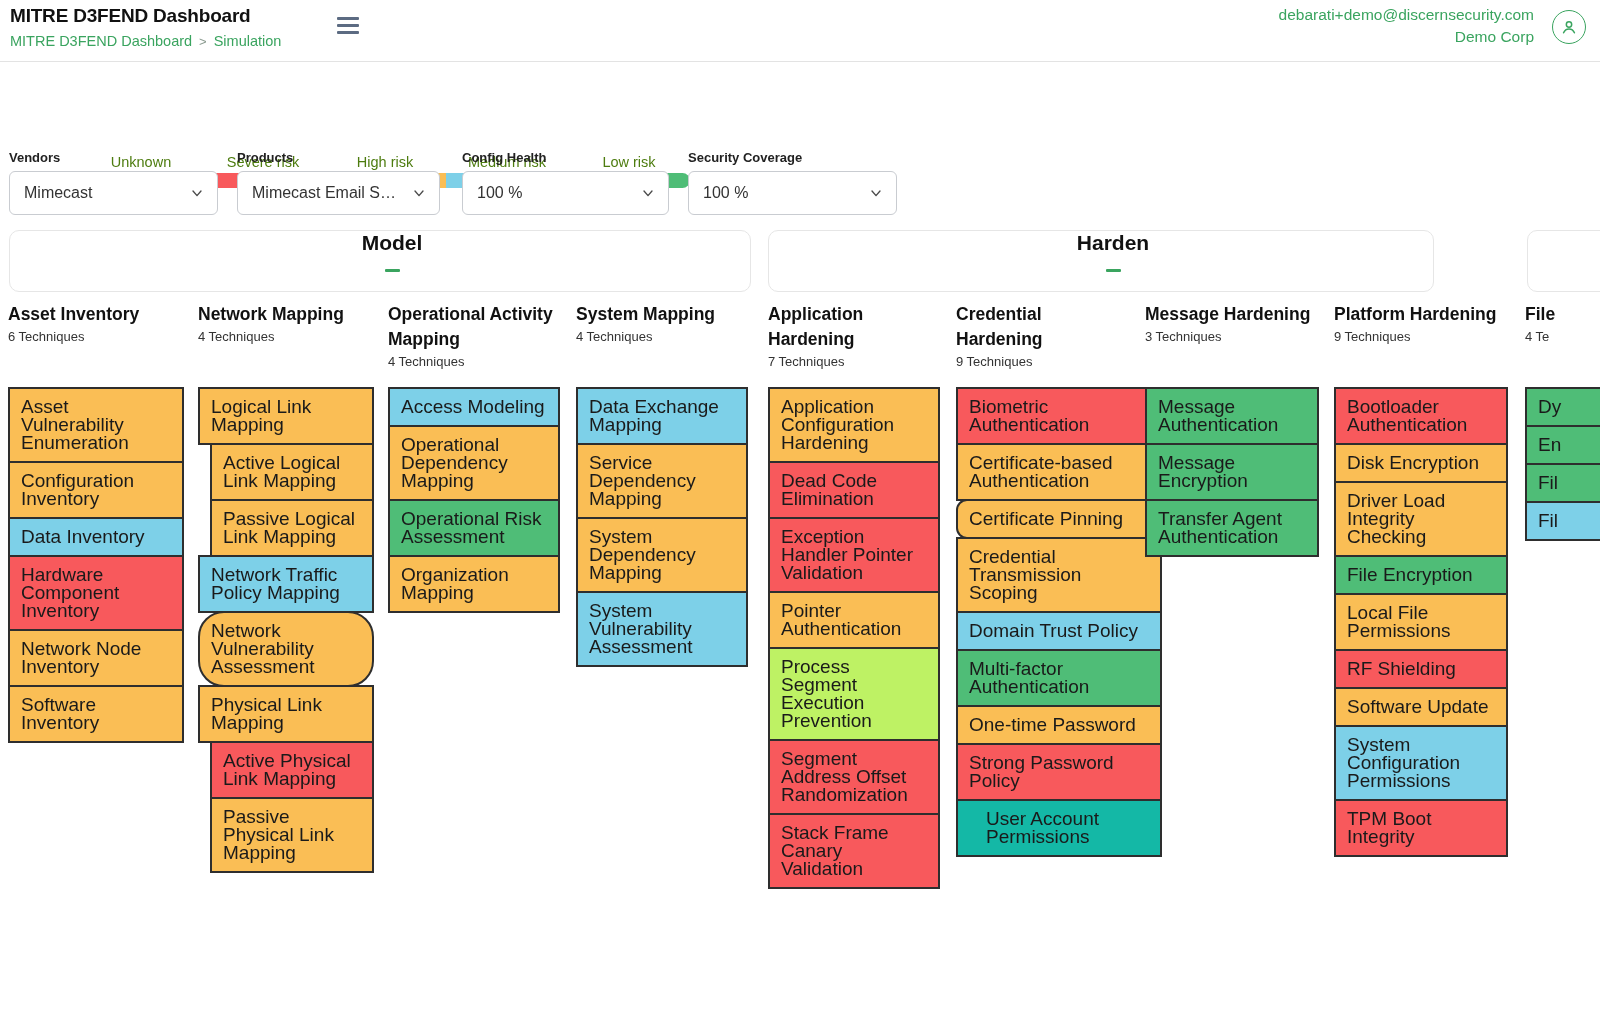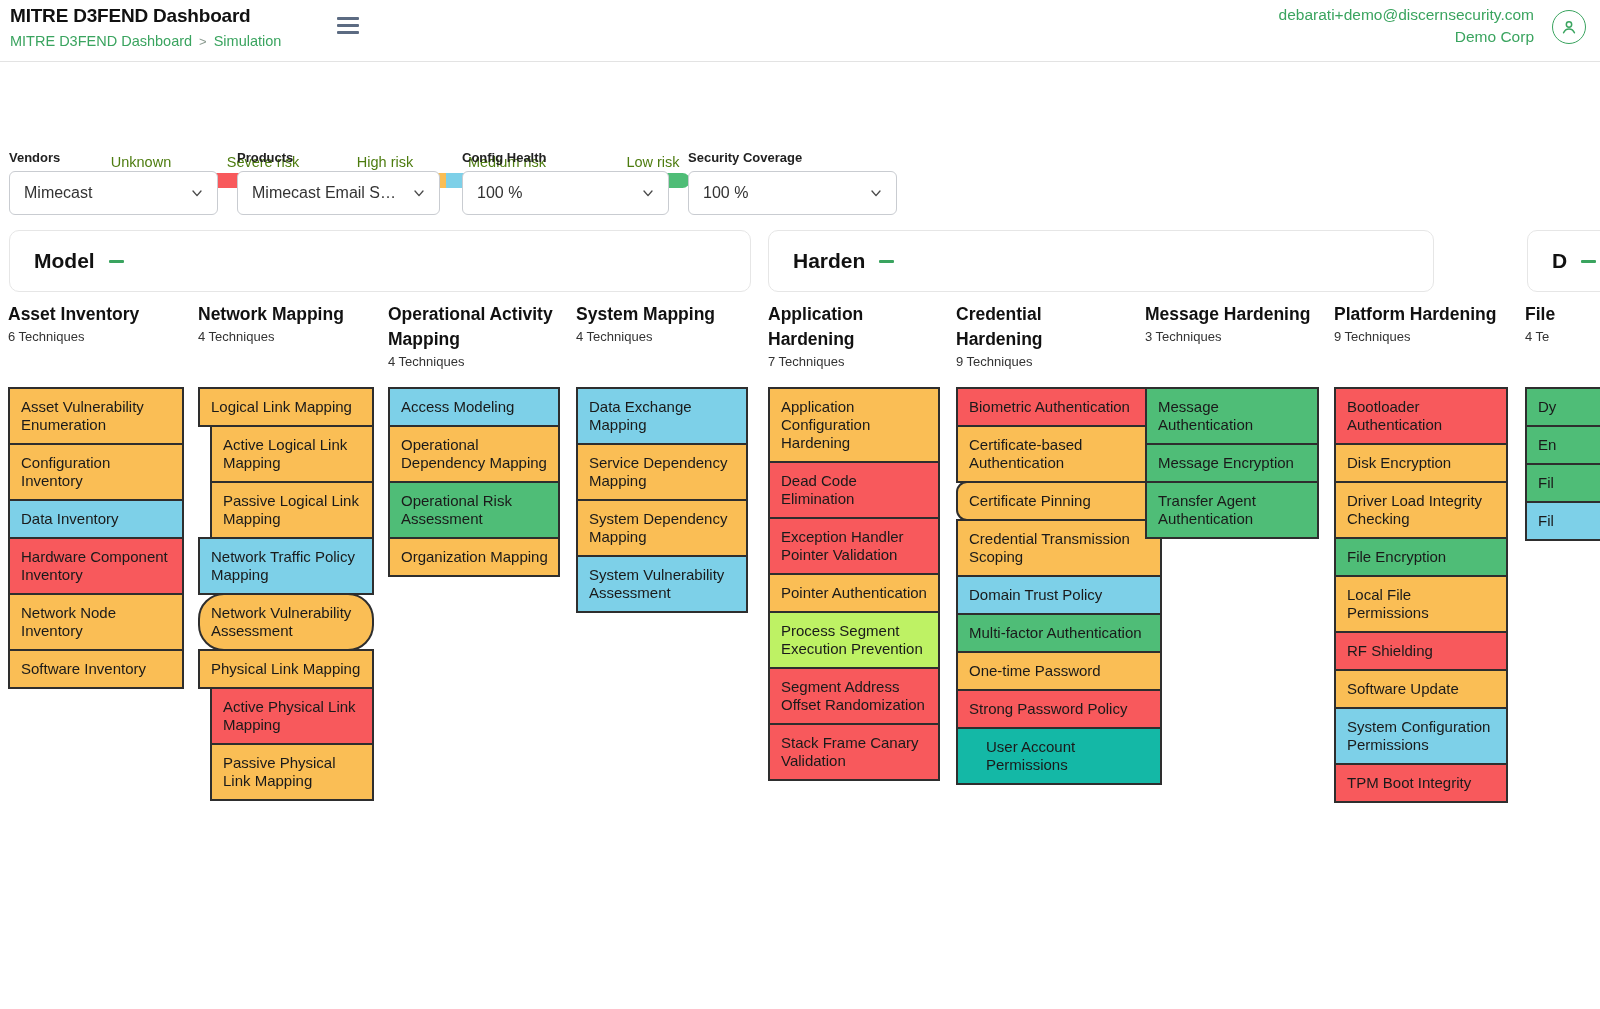--- a/index.html
+++ b/index.html
@@ -97,21 +97,21 @@
   }
   .chev { width: 16px; height: 16px; flex-shrink: 0; }
 
   
   .tactics { position: relative; height: 72px; }
   .tactic-card {
     position: absolute; top: 0; height: 62px;
     border: 1px solid #e6e6e6; border-radius: 10px;
     background: #fff;
     display: flex; align-items: center;
-    padding-left: 24px; gap: 14px;
+    padding-left: 24px; gap: 14px; flex-direction: column;
   }
   .tactic-title { font-size: 21px; font-weight: bold; color: #111; }
   .tactic-collapse {
     display: inline-block; width: 15px; height: 3px;
     background: #3aa45f; border-radius: 1px;
   }
 
   
   .grid { position: relative; }
   .col { position: absolute; top: 0; }
@@ -119,21 +119,21 @@
     font-size: 17.5px; font-weight: bold; color: #111;
     line-height: 25px;
   }
   .col-count {
     font-size: 13px; color: #333; margin-top: 2px;
   }
   .col-cards { position: absolute; top: 87px; left: 0; }
   .tcard {
     border: 2px solid #2e2e2e;
     padding: 9px 10px 9px 11px;
-    font-size: 15px; line-height: 18px; color: #1a1a1a;
+    font-size: 19px; line-height: 18px; color: #1a1a1a;
     margin-top: -2px; cursor: pointer;
     word-wrap: break-word;
   }
   .tcard.sub { margin-left: 12px; }
 </style>
 </head>
 <body>
 
 <div class="topbar">
   <div class="app-title">MITRE D3FEND Dashboard</div>
@@ -173,21 +173,21 @@
       <div class="legend-seg" style="width: 122px; background: rgb(79, 189, 119);"></div>
     </div>
   <div id="legend-labels">
       <div class="legend-top-label" style="left: 141px;">Unknown</div>
       <div class="legend-top-label" style="left: 263px;">Severe risk</div>
       <div class="legend-bottom-label" style="left: 263px;">0</div>
       <div class="legend-top-label" style="left: 385px;">High risk</div>
       <div class="legend-bottom-label" style="left: 385px;">1-5</div>
       <div class="legend-top-label" style="left: 507px;">Medium risk</div>
       <div class="legend-bottom-label" style="left: 507px;">5-7</div>
-      <div class="legend-top-label" style="left: 653px;">Low risk</div>
+      <div class="legend-top-label" style="left: 629px;">Low risk</div>
       <div class="legend-bottom-label" style="left: 629px;">&gt;7</div>
     </div>
 </div>
 
 <div class="filters" id="filters">
     <div class="filter" style="left: 9px; width: 209px;">
       <span class="filter-label">Vendors</span>
       <div class="select-box">
         <span class="select-value">Mimecast</span>
         <svg class="chev" viewBox="0 0 24 24" fill="none" stroke="#4a4a4a" stroke-width="2">

